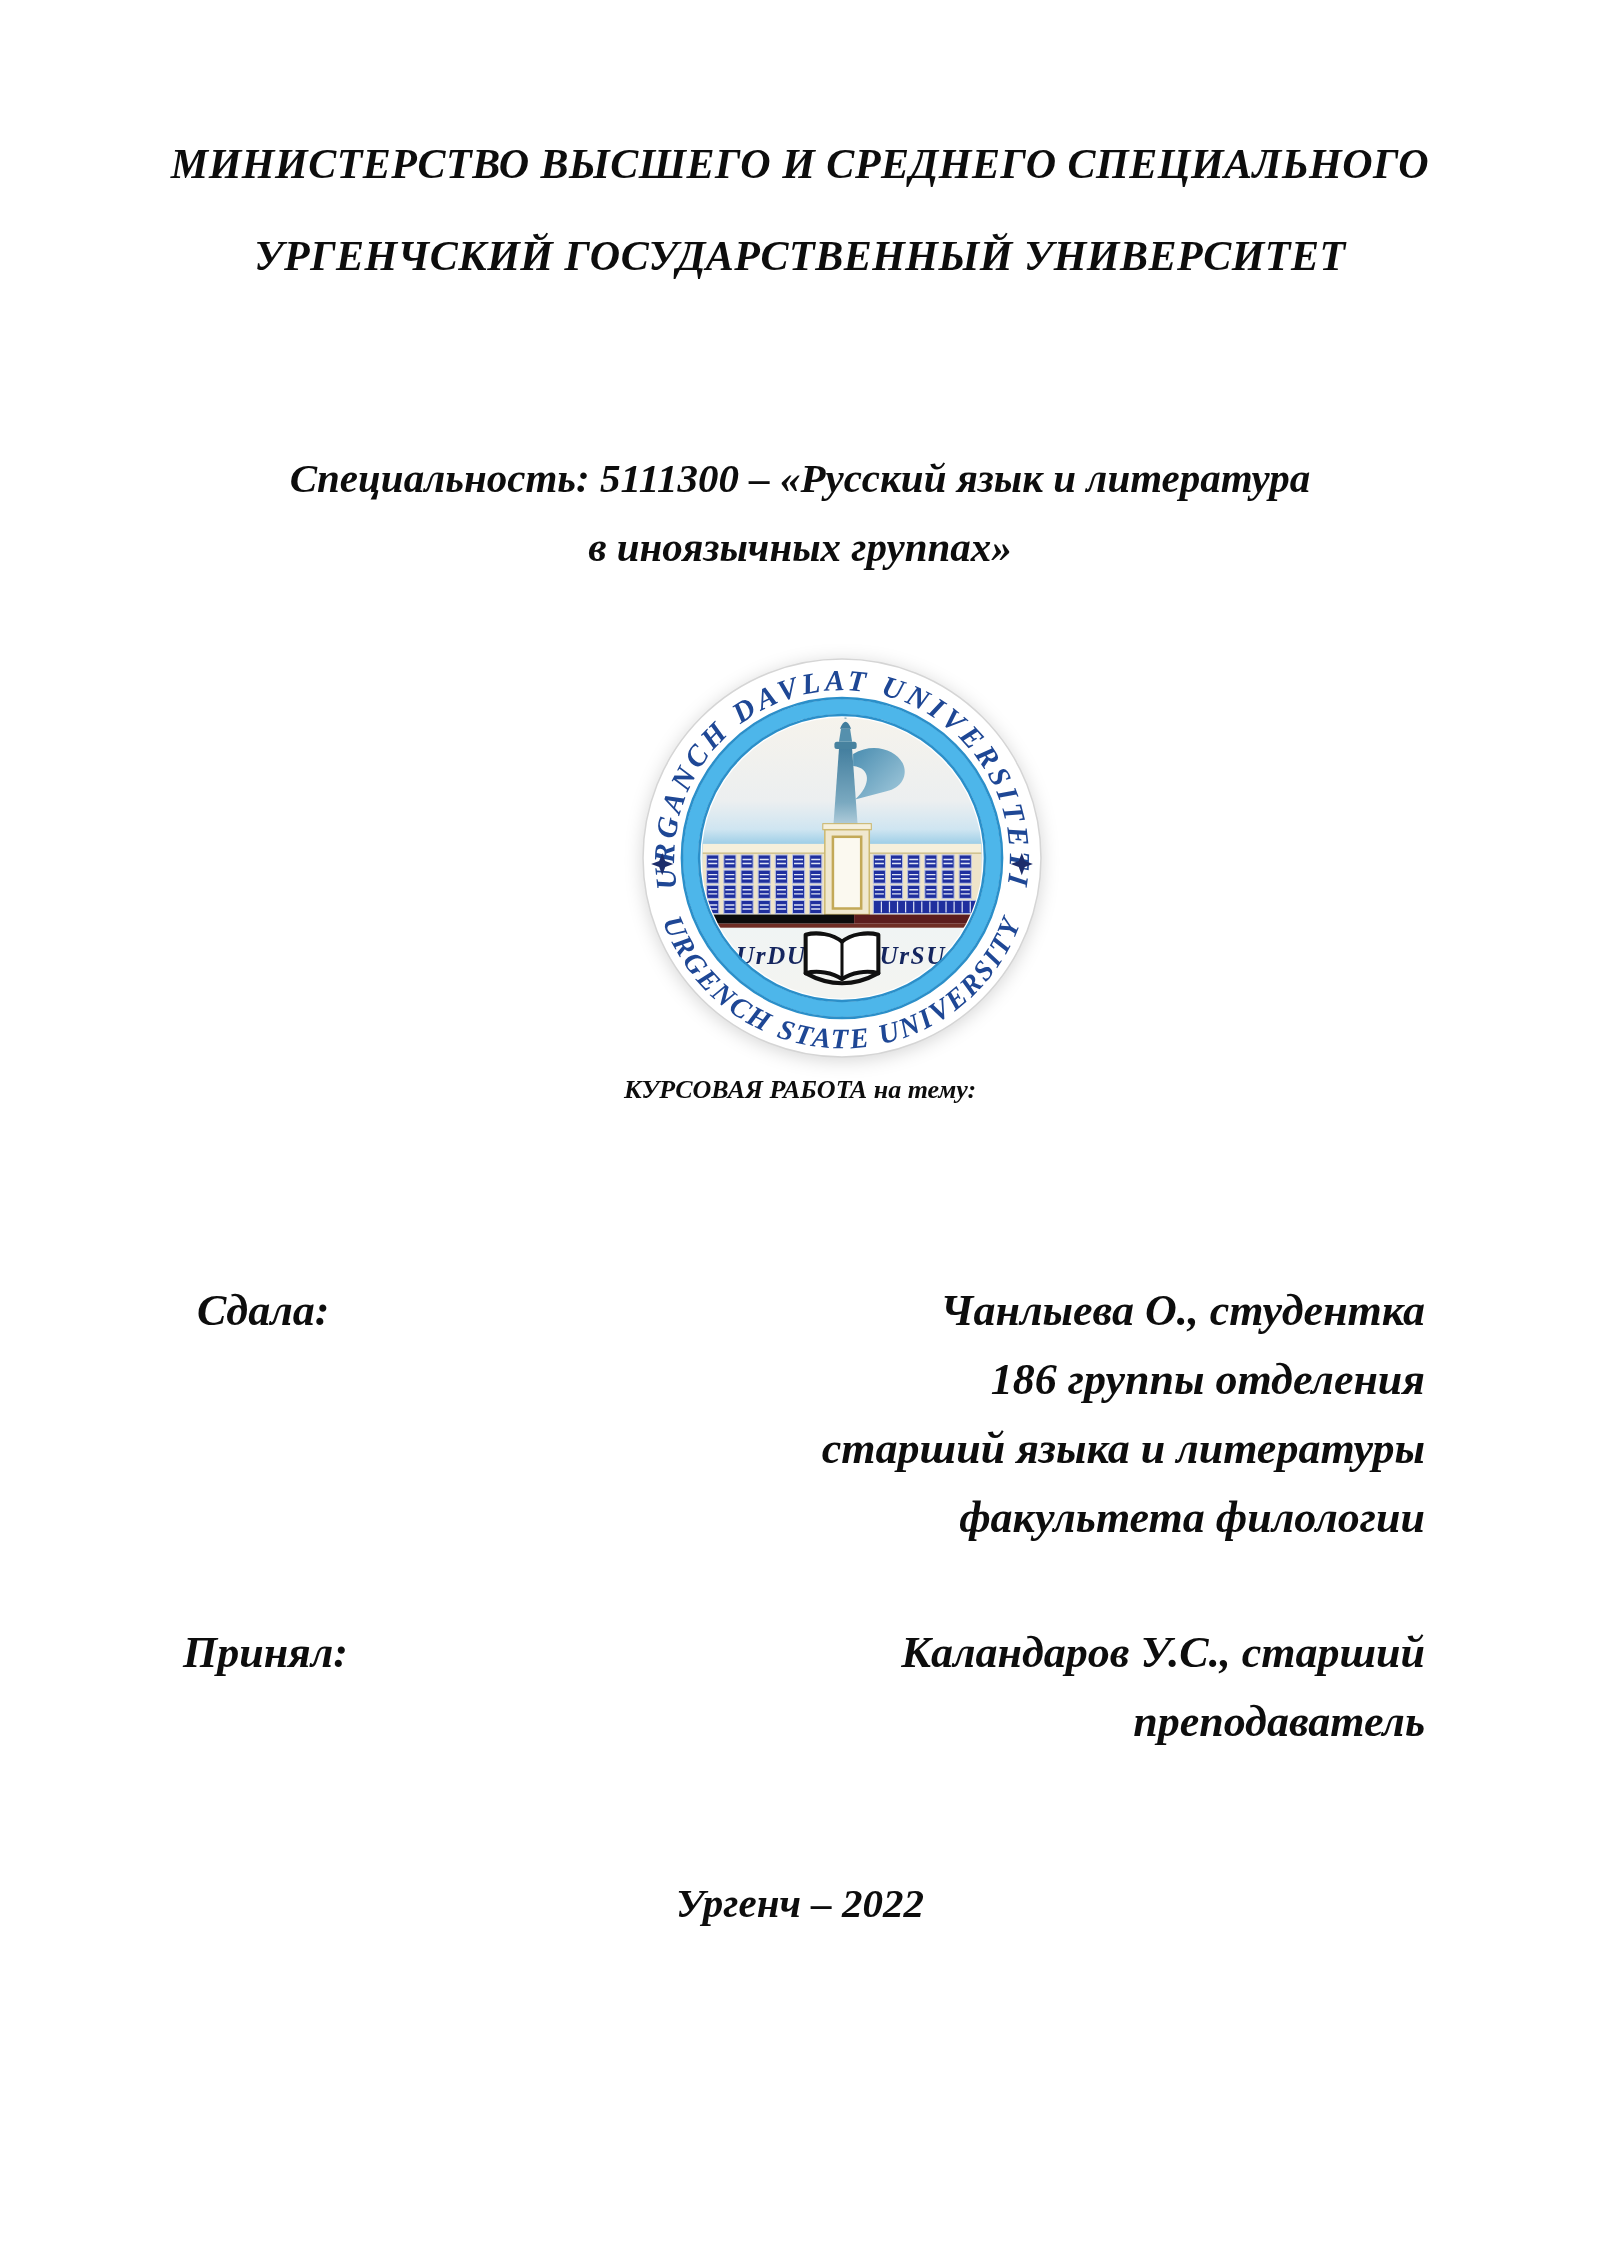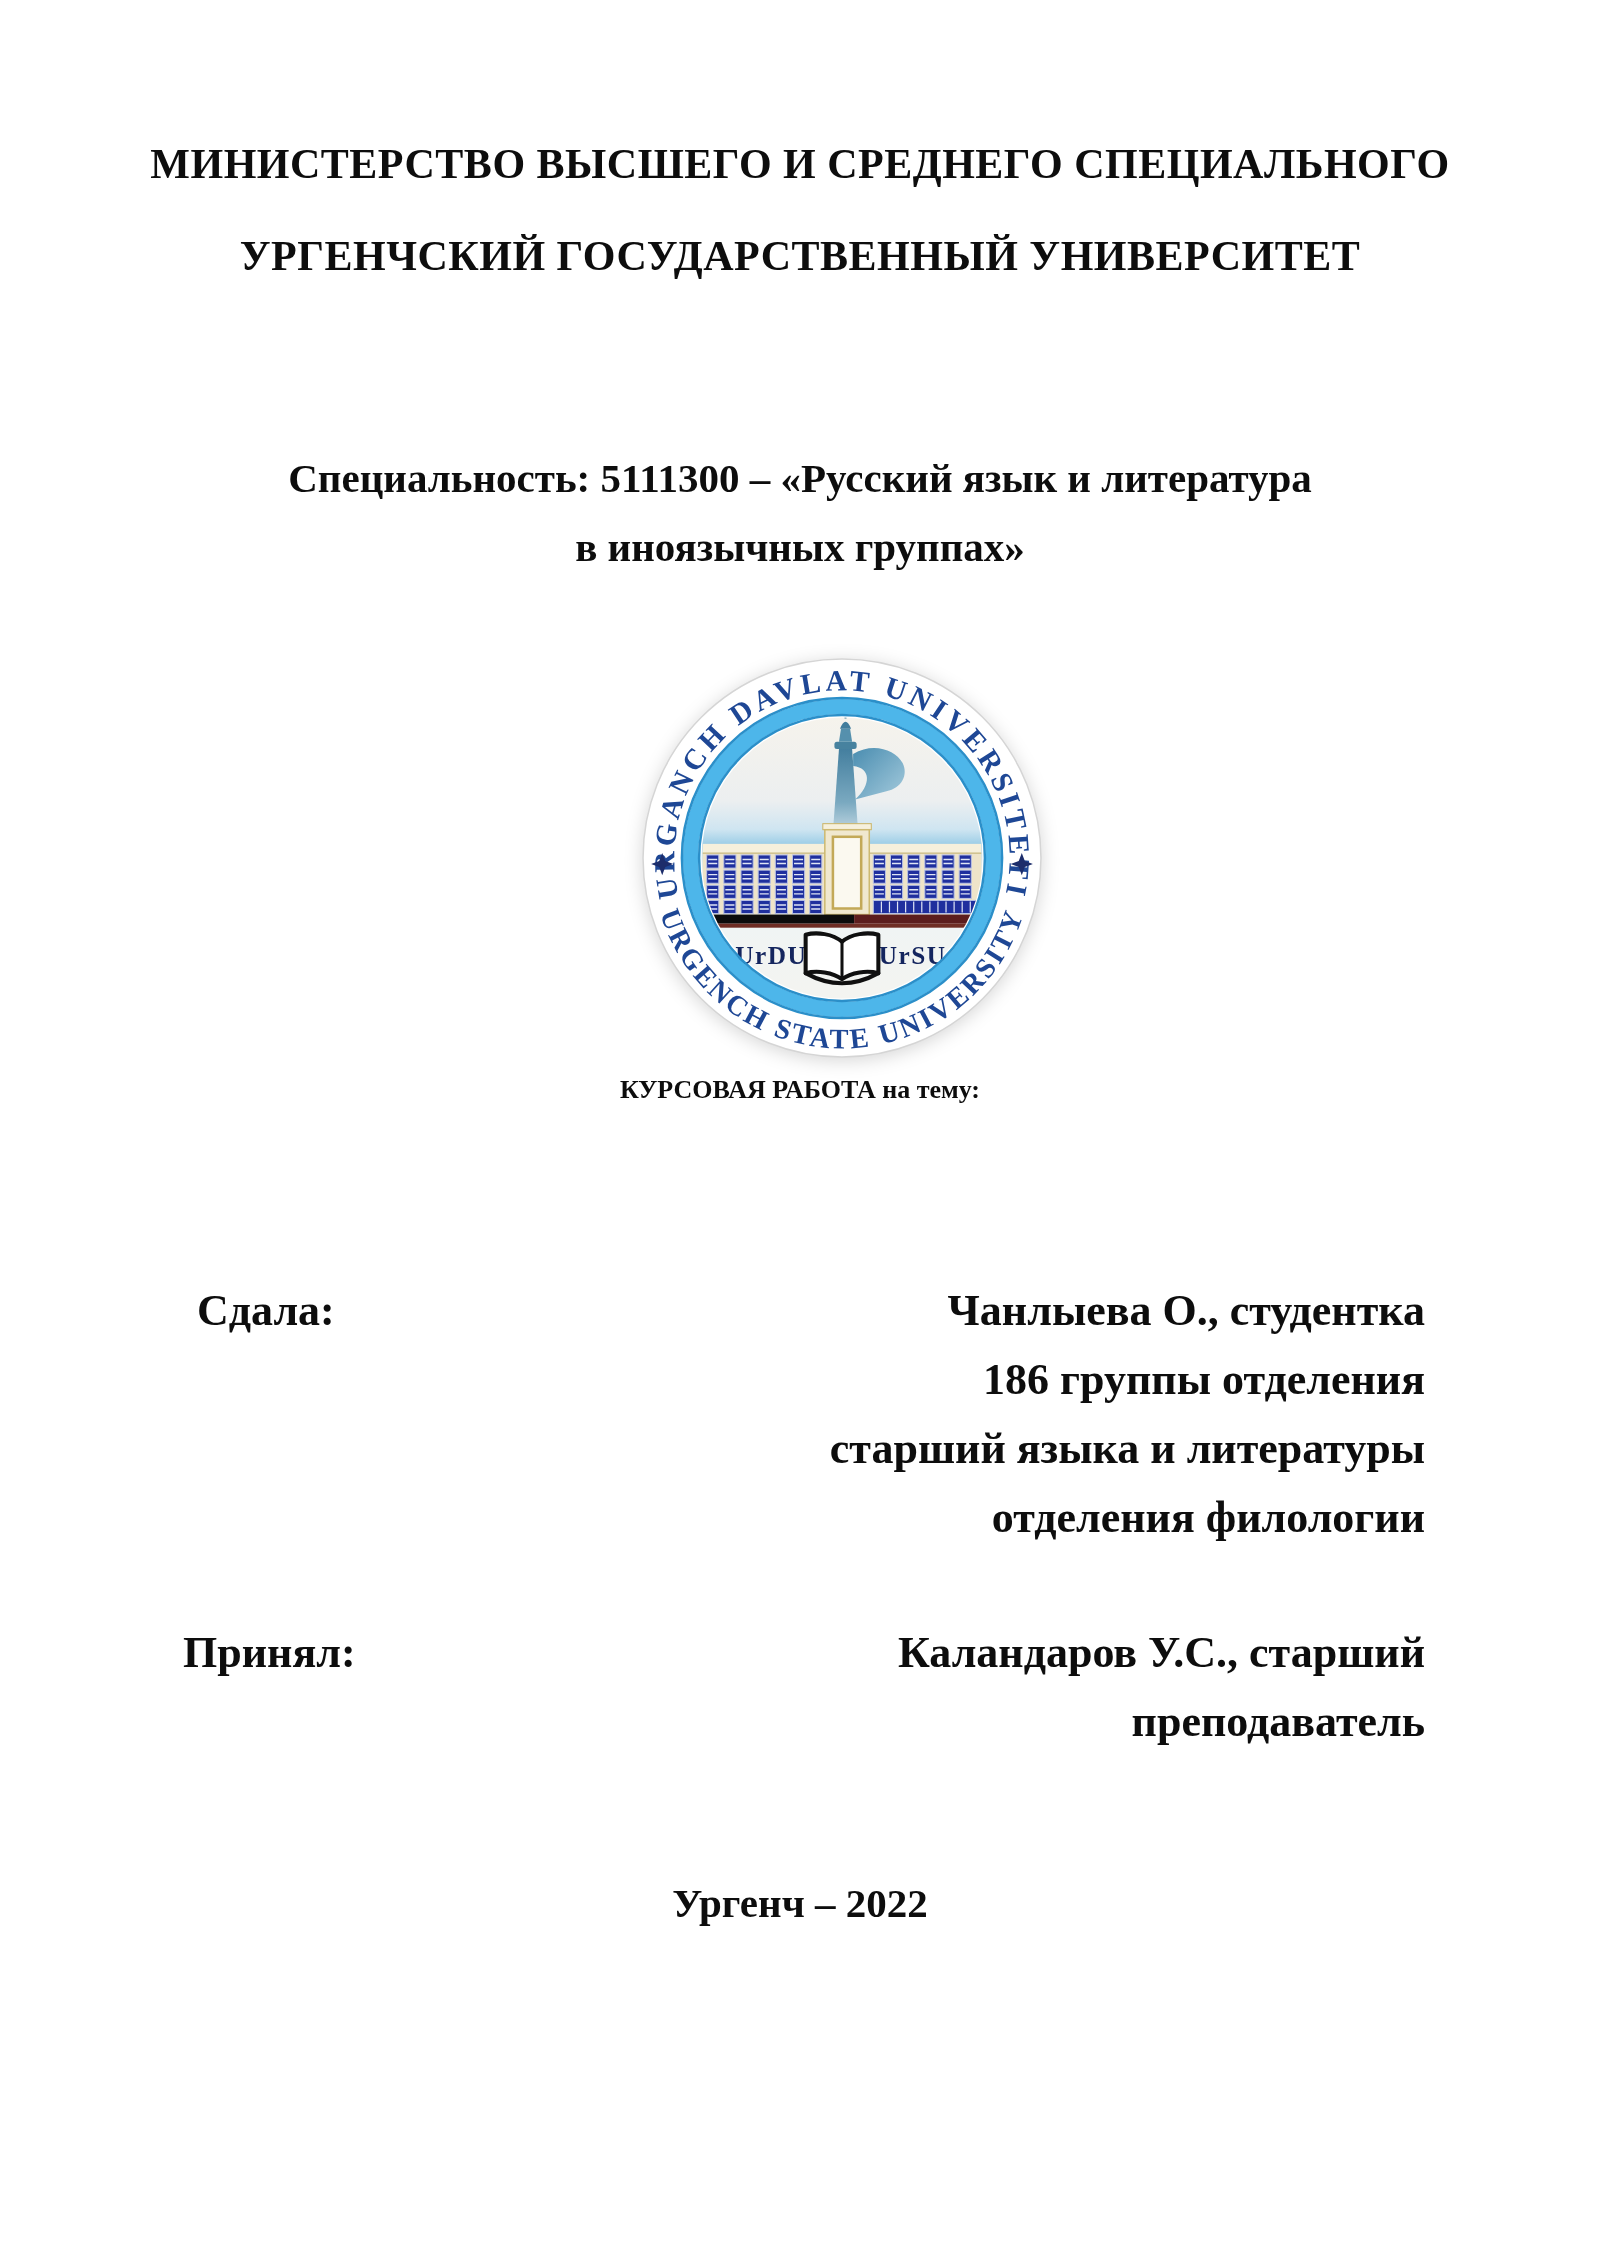--- a/index.html
+++ b/index.html
@@ -5,20 +5,21 @@
   html,body{margin:0;padding:0;background:#888;}
   .page{
     position:relative;
     width:1600px;height:2262px;
     margin:0 auto;
     background:#ffffff;
     font-family:"Liberation Serif","DejaVu Serif",serif;
     font-weight:bold;
     color:#0d0d0d;
     overflow:hidden;
+    font-style:italic;
   }
   .center{text-align:center;}
   .abs{position:absolute;left:0;right:0;}
 
   .ministry{top:118px;font-size:42px;line-height:92px;letter-spacing:.5px;}
   .dept{top:444px;font-size:41px;line-height:69px;}
   .work-heading{top:1056px;font-size:26px;line-height:68px;}
   .work-topic{top:1124px;left:183px;right:120px;font-size:41px;line-height:68px;text-align:left;}
 
   .people{left:183px;right:175px;font-size:44px;line-height:69px;}
@@ -207,21 +208,21 @@
 
   <div class="abs center work-heading">КУРСОВАЯ РАБОТА на тему:</div>
 
   <div class="abs people submitted">
     <div class="row">
       <span class="label">Сдала:</span>
       <span>Чанлыева О., студентка</span>
     </div>
     <div class="r">186 группы отделения</div>
     <div class="r">старший языка и литературы</div>
-    <div class="r">отделения филологии</div>
+    <div class="r">факультета филологии</div>
   </div>
 
   <div class="abs people accepted">
     <div class="row">
       <span>Принял:</span>
       <span>Каландаров У.С., старший</span>
     </div>
     <div class="r">преподаватель</div>
   </div>
 

